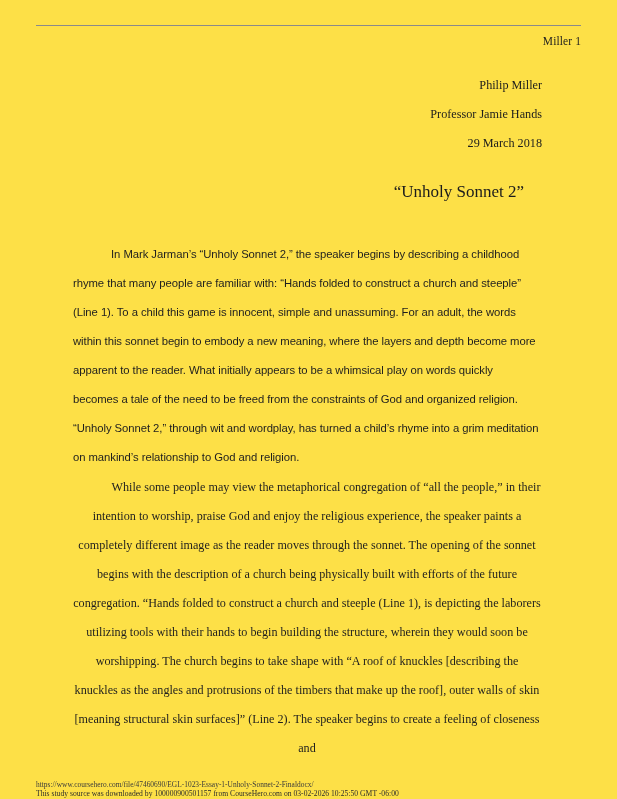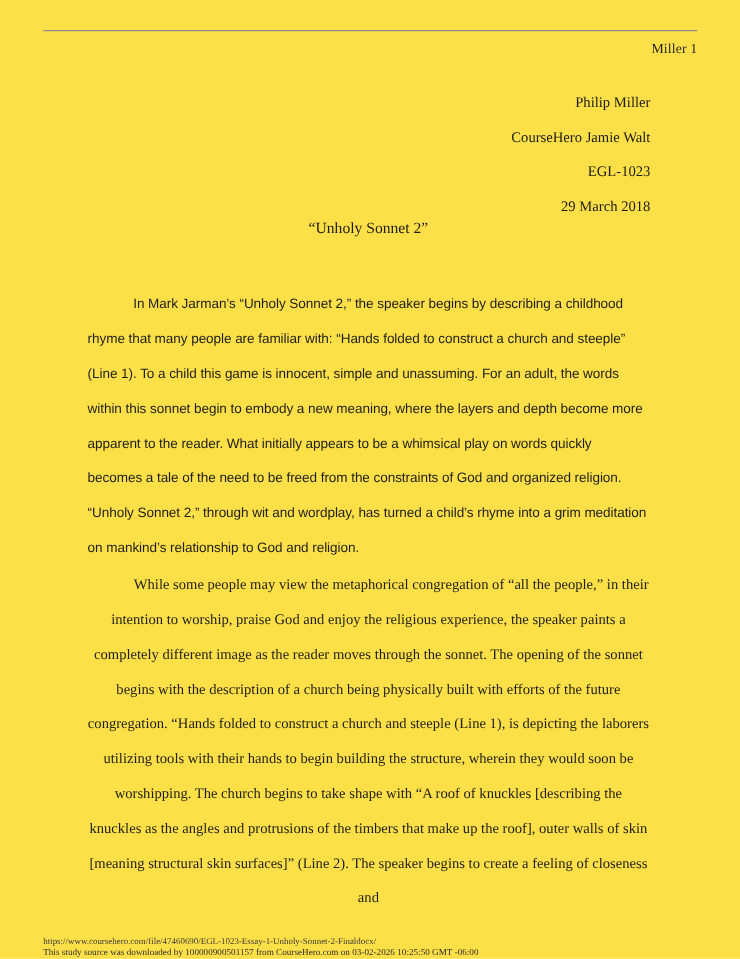--- a/index.html
+++ b/index.html
@@ -57,26 +57,26 @@
     font-size: 12.2px;
     line-height: 29px;
     color: #1c1c1c;
     white-space: nowrap;
     text-align: right;
   }
 
   
   .doc-title {
     position: absolute;
-    left: 72px;
+    left: 54px;
     top: 182px;
     width: 470px;
-    text-align: center;
+    text-align: right;
     font-family: "Liberation Serif", serif;
-    font-size: 13px;
+    font-size: 17px;
     color: #1c1c1c;
   }
 
   
   .body-area {
     position: absolute;
     left: 72px;
     top: 239px;
     width: 470px;
   }
@@ -125,22 +125,21 @@
 <body>
 
 <div class="page">
 
   <div class="top-rule"></div>
 
   <div class="running-head">Miller 1</div>
 
   <div class="heading-block">
     <div class="heading-line">Philip Miller</div>
-    <div class="heading-line">CourseHero Jamie Walt</div>
-    <div class="heading-line">EGL-1023</div>
+    <div class="heading-line">Professor Jamie Hands</div>
     <div class="heading-line">29 March 2018</div>
   </div>
 
   <div class="doc-title">“Unholy Sonnet 2”</div>
 
   <div class="body-area">
     <p class="para sans">In Mark Jarman’s “Unholy Sonnet 2,” the speaker begins by describing a childhood rhyme that many people are familiar with: “Hands folded to construct a church and steeple” (Line 1). To a child this game is innocent, simple and unassuming. For an adult, the words within this sonnet begin to embody a new meaning, where the layers and depth become more apparent to the reader. What initially appears to be a whimsical play on words quickly becomes a tale of the need to be freed from the constraints of God and organized religion.  “Unholy Sonnet 2,” through wit and wordplay, has turned a child’s rhyme into a grim meditation on mankind’s relationship to God and religion.</p>
     <p class="para serif">While some people may view the metaphorical congregation of “all the people,” in their intention to worship, praise God and enjoy the religious experience, the speaker paints a completely different image as the reader moves through the sonnet. The opening of the sonnet begins with the description of a church being physically built with efforts of the future congregation. “Hands folded to construct a church and steeple (Line 1), is depicting the laborers utilizing tools with their hands to begin building the structure, wherein they would soon be worshipping. The church begins to take shape with “A roof of knuckles [describing the knuckles as the angles and protrusions of the timbers that make up the roof], outer walls of skin [meaning structural skin surfaces]” (Line 2). The speaker begins to create a feeling of closeness and</p>
   </div>
 

